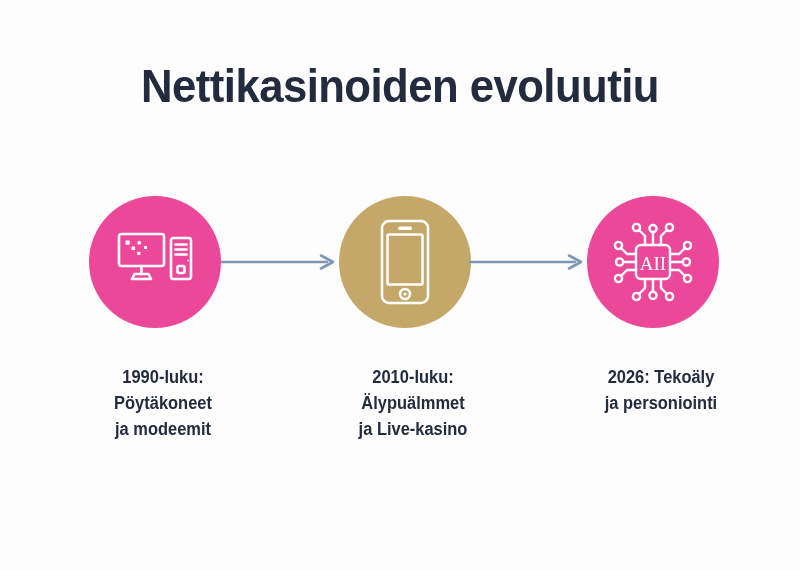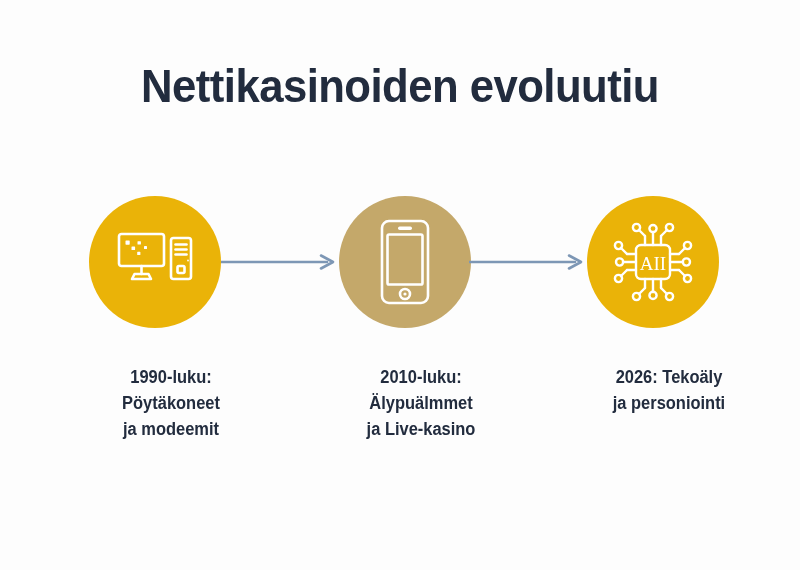--- a/index.html
+++ b/index.html
@@ -60,39 +60,39 @@
   .node-3 { left: 587px; }
 
   .circle {
     width: 132px;
     height: 132px;
     border-radius: 50%;
     display: flex;
     align-items: center;
     justify-content: center;
   }
-  .circle.blue { background: #eab308; }
+  .circle.blue { background: #ec4899; }
   .circle.gold { background: #c4a86a; }
 
   .circle svg { display: block; }
 
   
   .arrow {
     position: absolute;
     top: 55px;
     height: 22px;
   }
   .arrow-1 { left: 221px; width: 118px; }
   .arrow-2 { left: 469px; width: 118px; }
 
   
   .captions {
     position: absolute;
     top: 364px;
-    left: 16px;
+    left: 8px;
     width: 738px;
     height: 120px;
   }
   .caption {
     position: absolute;
     top: 0;
     width: 230px;
     text-align: center;
     color: #222c3e;
     font-size: 17.5px;

